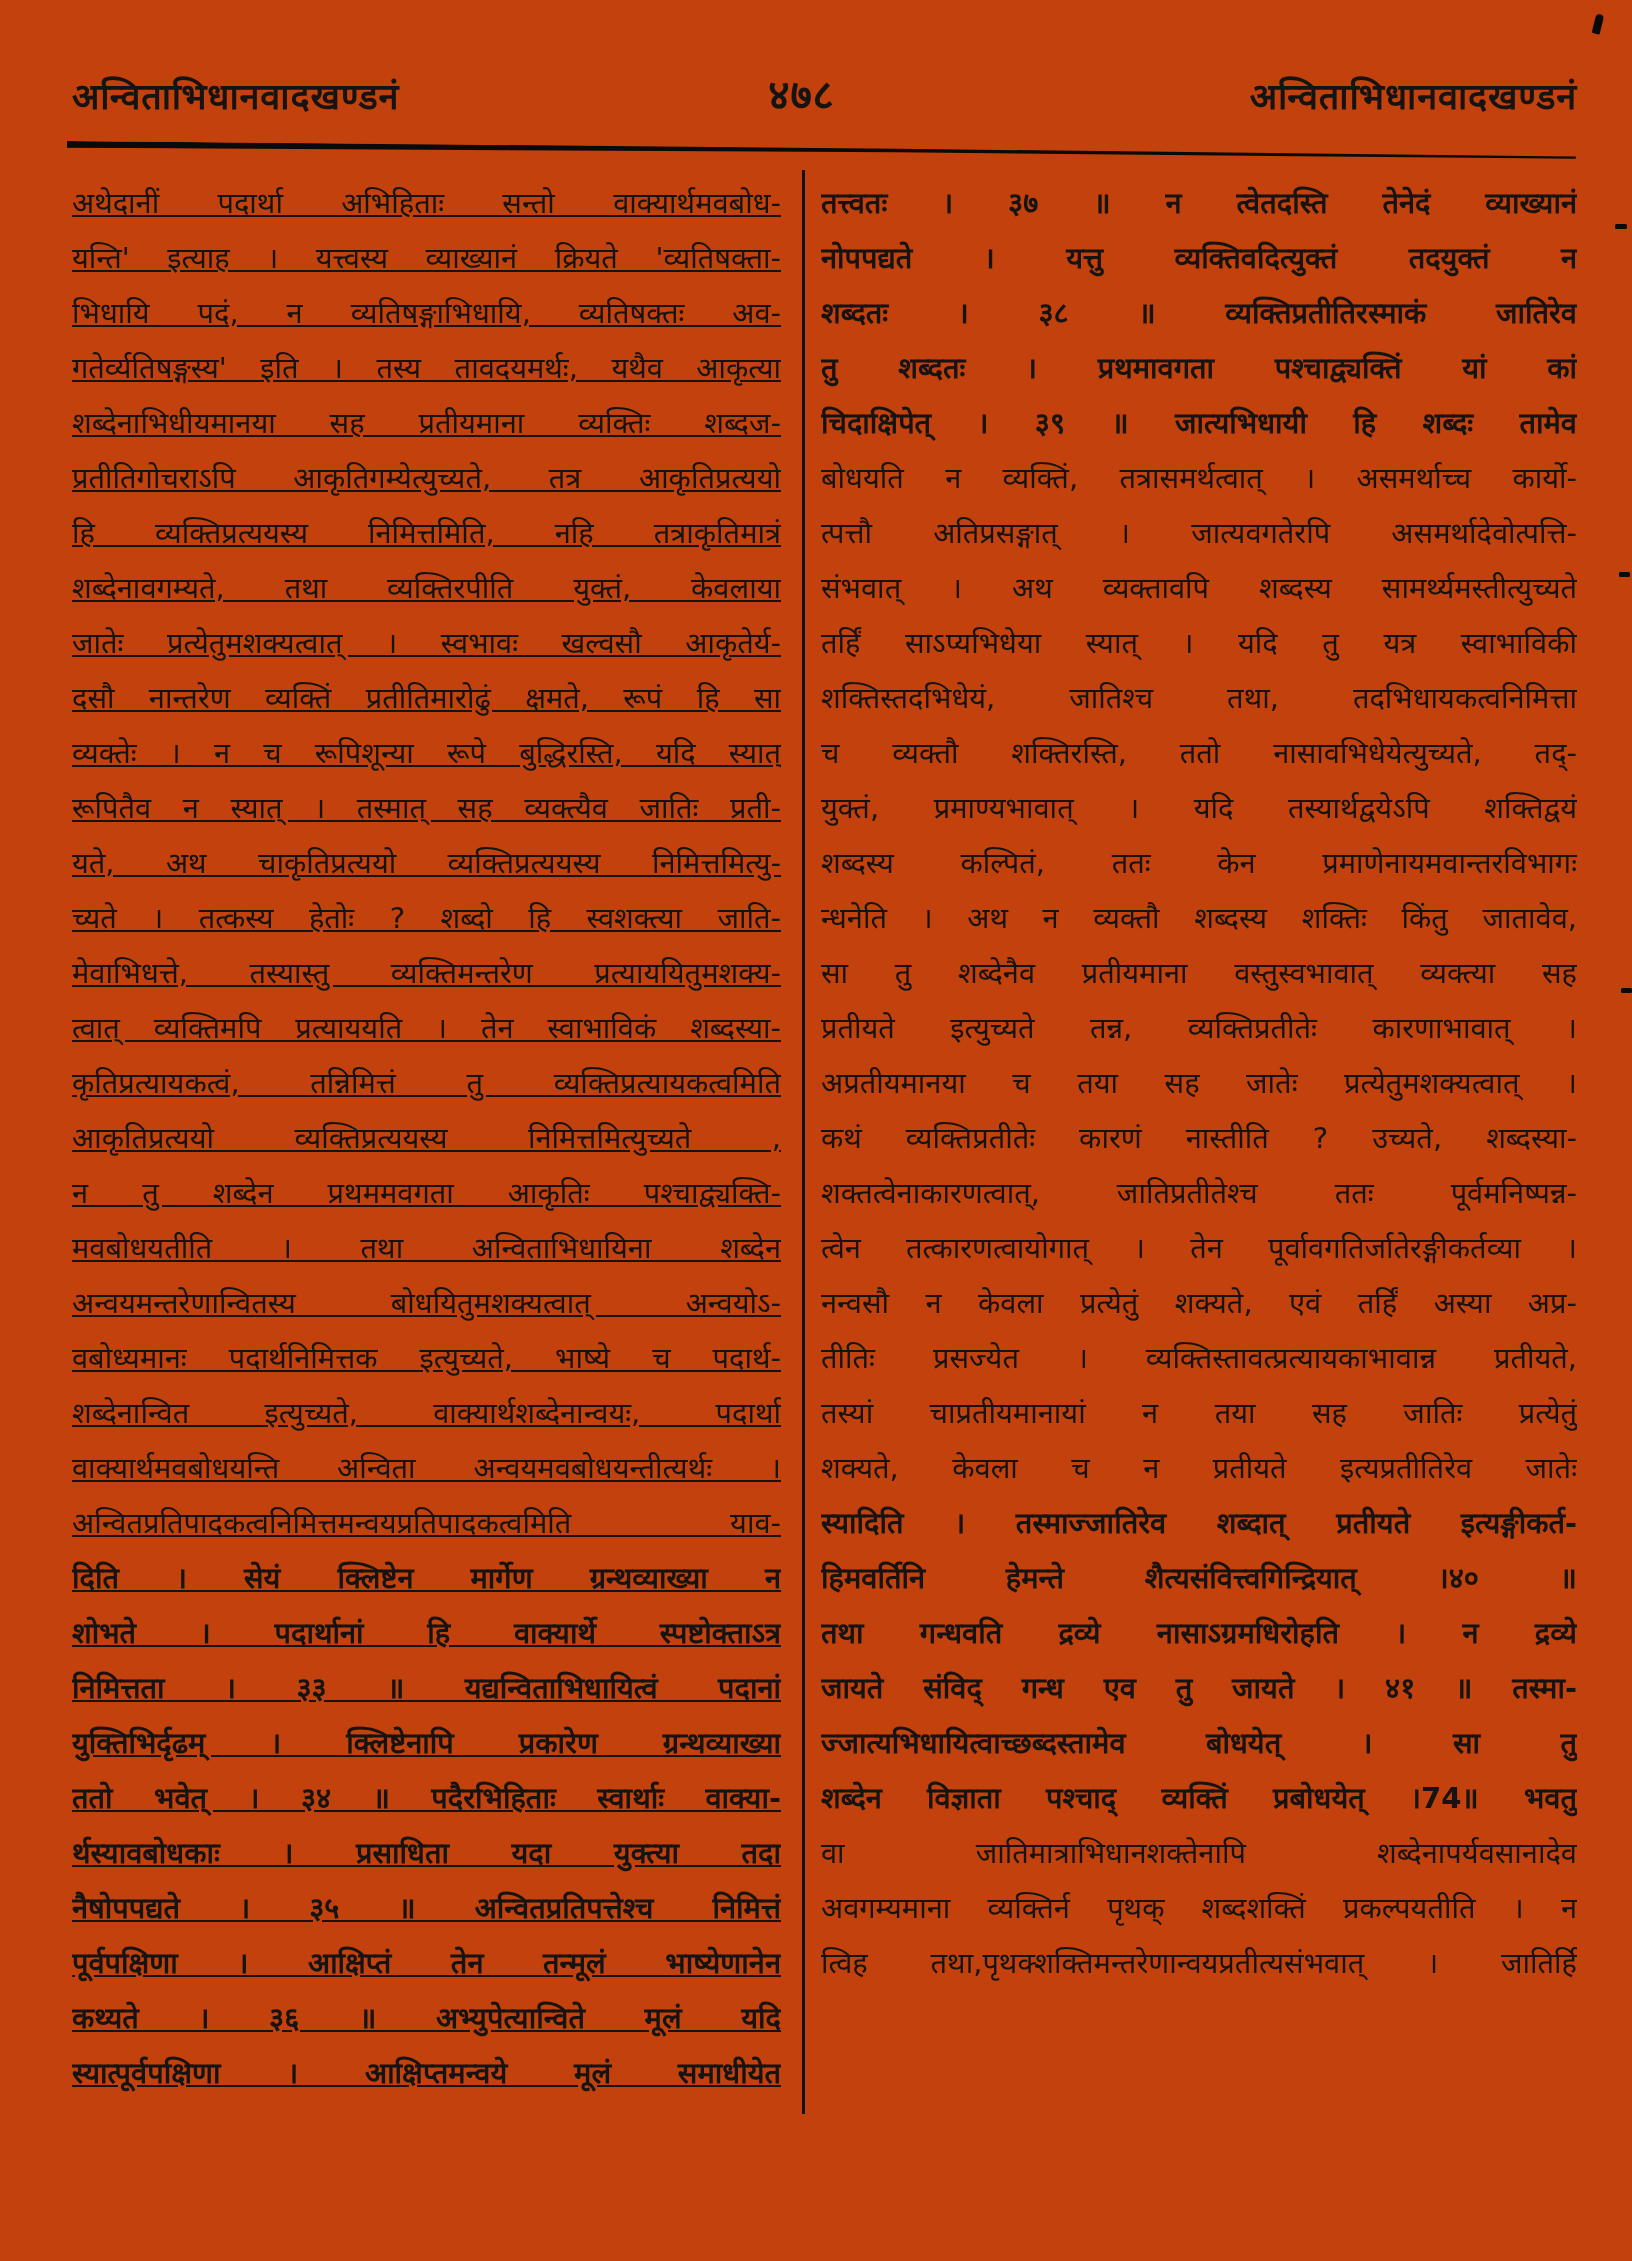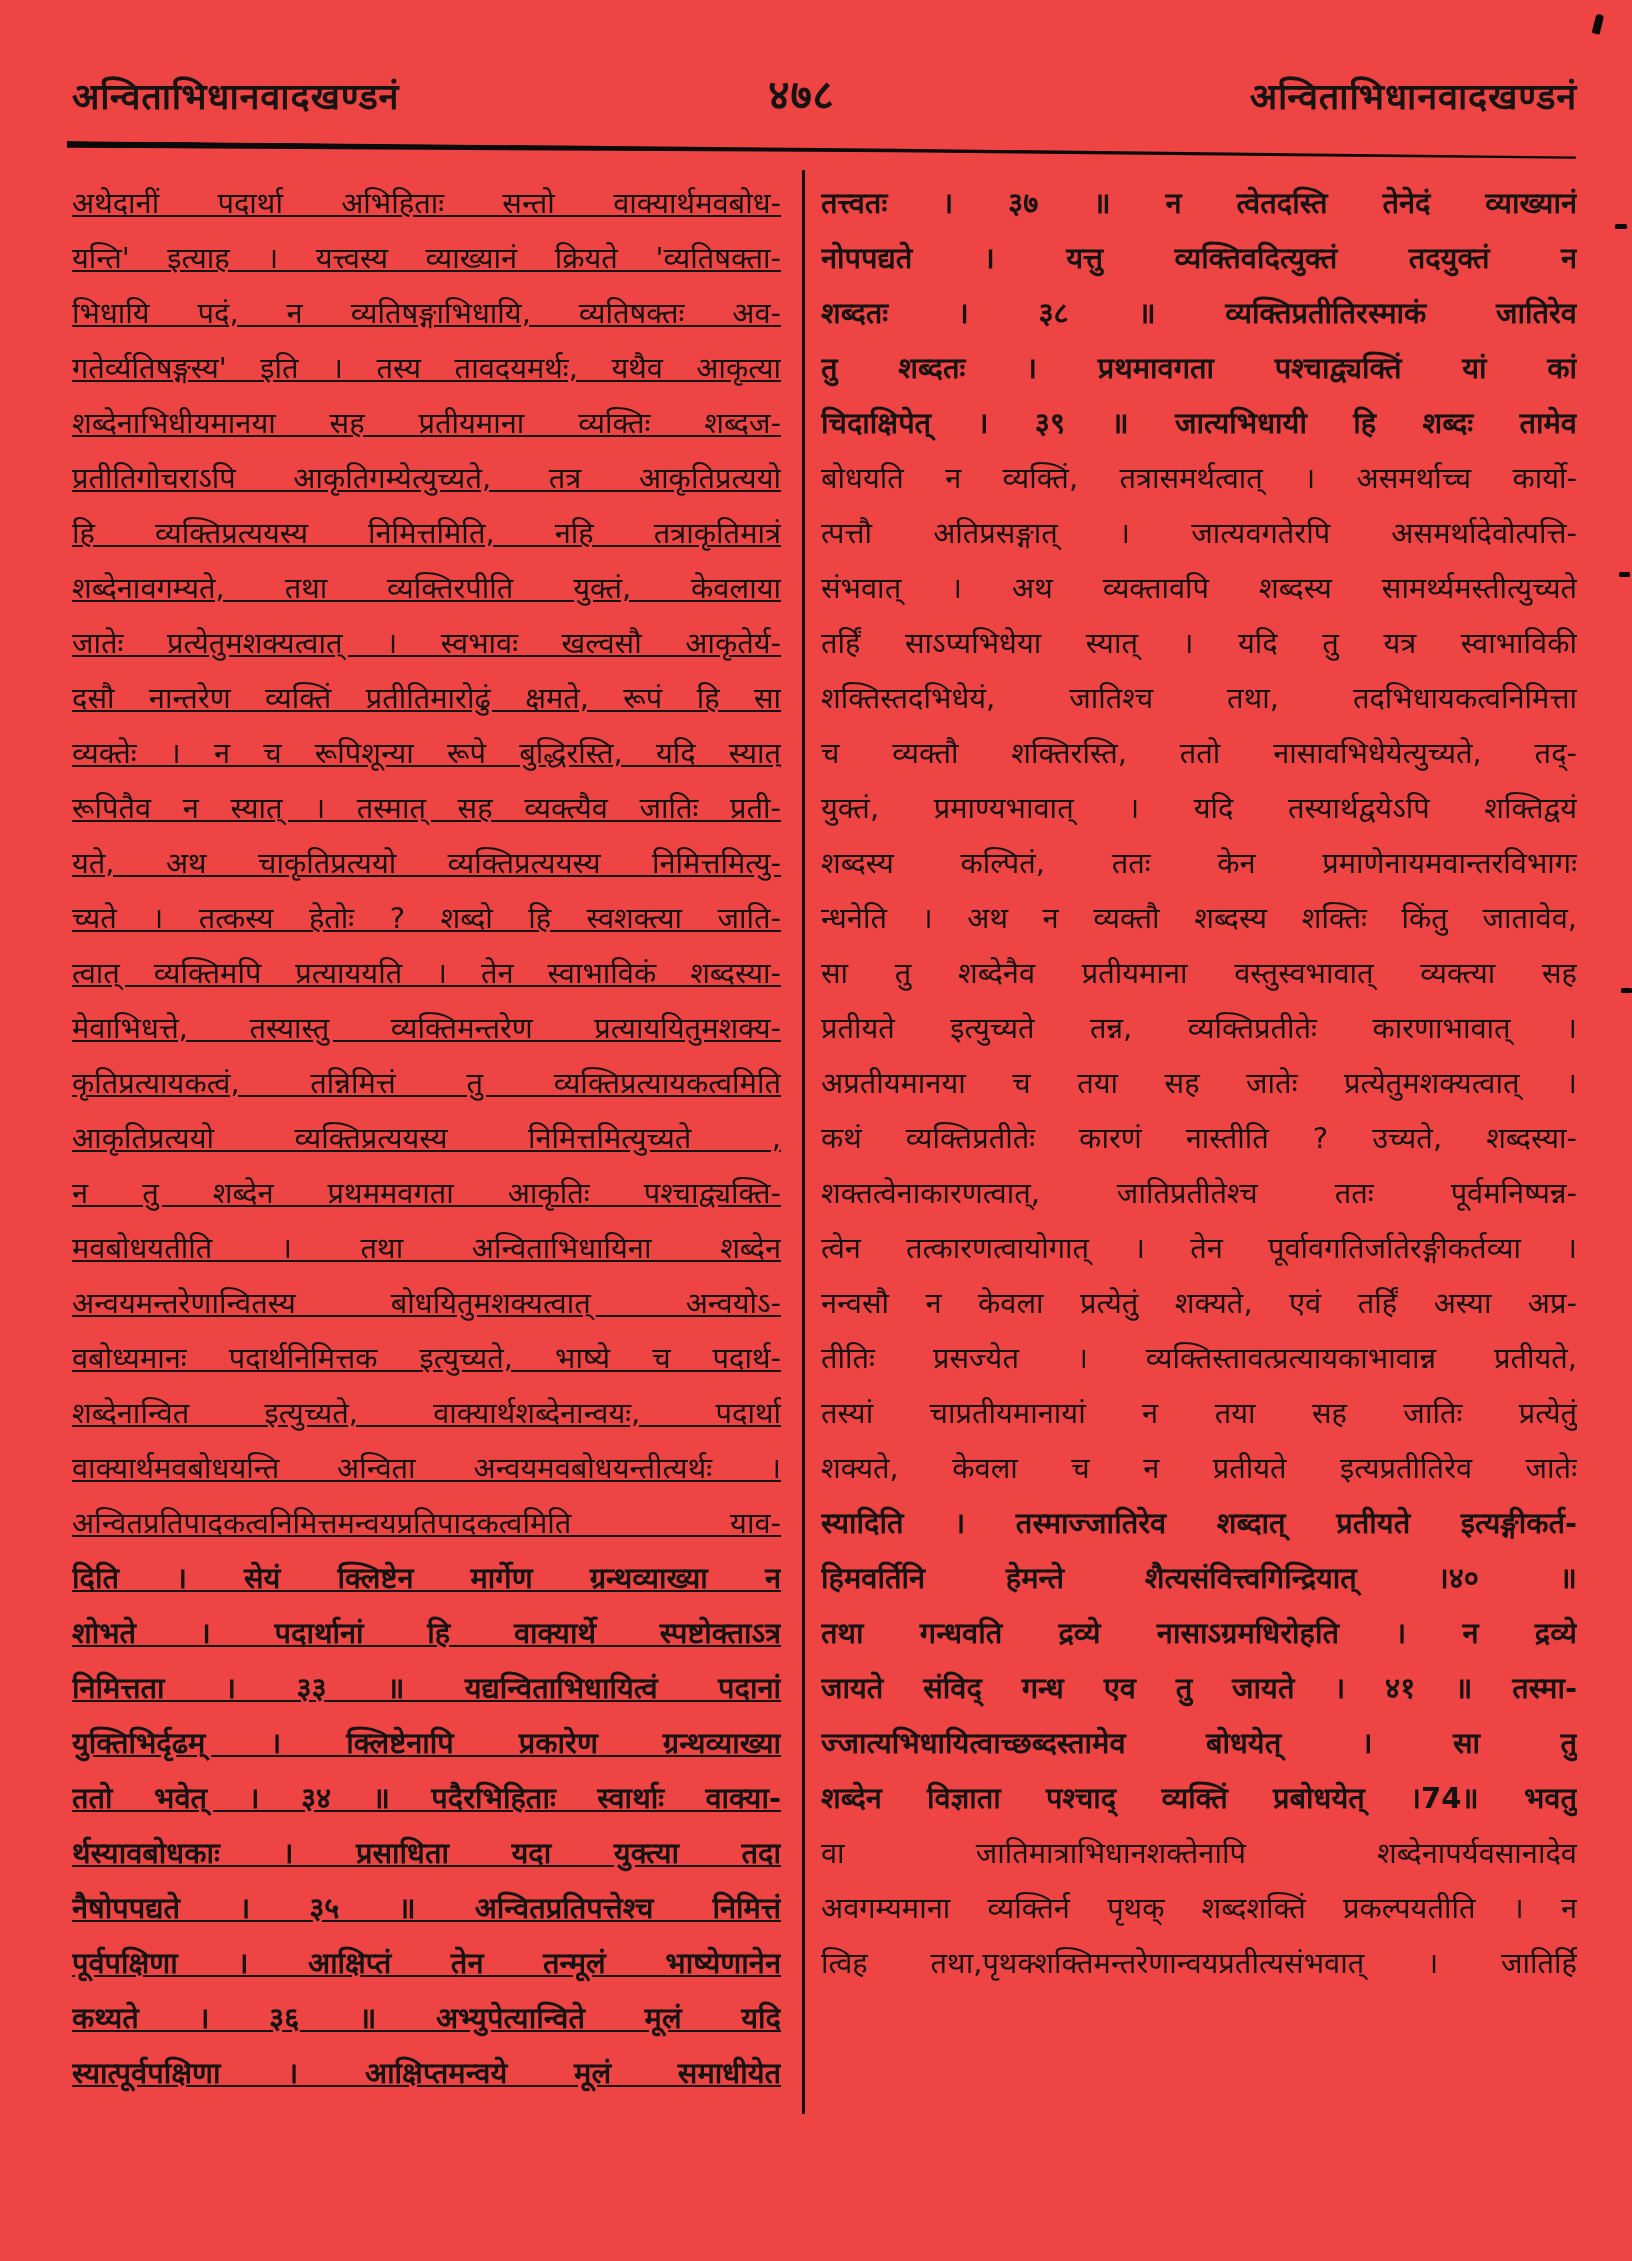--- a/index.html
+++ b/index.html
@@ -4,21 +4,21 @@
 <style>
   html,body{margin:0;padding:0;}
   body{
     width:1633px;height:2261px;
     background:#e8e8e6;
     font-family:"DejaVu Sans","Liberation Sans",sans-serif;
   }
   .page{
     position:relative;
     width:1633px;height:2261px;
-    background:#ef4444;
+    background:#c2410c;
     color:#161412;
     overflow:hidden;
   }
   
   .running-header{
     position:absolute;left:72px;top:65px;width:1505px;
     display:flex;justify-content:space-between;align-items:baseline;
     font-size:36px;font-weight:700;
     letter-spacing:0.8px;
     white-space:nowrap;
@@ -84,22 +84,22 @@
         <div class="tline">शब्देनाभिधीयमानया सह प्रतीयमाना व्यक्तिः शब्दज-</div>
         <div class="tline">प्रतीतिगोचराऽपि आकृतिगम्येत्युच्यते, तत्र आकृतिप्रत्ययो</div>
         <div class="tline">हि व्यक्तिप्रत्ययस्य निमित्तमिति, नहि तत्राकृतिमात्रं</div>
         <div class="tline">शब्देनावगम्यते, तथा व्यक्तिरपीति युक्तं, केवलाया</div>
         <div class="tline">जातेः प्रत्येतुमशक्यत्वात् । स्वभावः खल्वसौ आकृतेर्य-</div>
         <div class="tline">दसौ नान्तरेण व्यक्तिं प्रतीतिमारोढुं क्षमते, रूपं हि सा</div>
         <div class="tline">व्यक्तेः । न च रूपिशून्या रूपे बुद्धिरस्ति, यदि स्यात्</div>
         <div class="tline">रूपितैव न स्यात् । तस्मात् सह व्यक्त्यैव जातिः प्रती-</div>
         <div class="tline">यते, अथ चाकृतिप्रत्ययो व्यक्तिप्रत्ययस्य निमित्तमित्यु-</div>
         <div class="tline">च्यते । तत्कस्य हेतोः ? शब्दो हि स्वशक्त्या जाति-</div>
+        <div class="tline">मेवाभिधत्ते, तस्यास्तु व्यक्तिमन्तरेण प्रत्याययितुमशक्य-</div>
         <div class="tline">त्वात् व्यक्तिमपि प्रत्याययति । तेन स्वाभाविकं शब्दस्या-</div>
-        <div class="tline">मेवाभिधत्ते, तस्यास्तु व्यक्तिमन्तरेण प्रत्याययितुमशक्य-</div>
         <div class="tline">कृतिप्रत्यायकत्वं, तन्निमित्तं तु व्यक्तिप्रत्यायकत्वमिति</div>
         <div class="tline">आकृतिप्रत्ययो व्यक्तिप्रत्ययस्य निमित्तमित्युच्यते ,</div>
         <div class="tline">न तु शब्देन प्रथममवगता आकृतिः पश्चाद्व्यक्ति-</div>
         <div class="tline">मवबोधयतीति । तथा अन्विताभिधायिना शब्देन</div>
         <div class="tline">अन्वयमन्तरेणान्वितस्य बोधयितुमशक्यत्वात् अन्वयोऽ-</div>
         <div class="tline">वबोध्यमानः पदार्थनिमित्तक इत्युच्यते, भाष्ये च पदार्थ-</div>
         <div class="tline">शब्देनान्वित इत्युच्यते, वाक्यार्थशब्देनान्वयः, पदार्था</div>
         <div class="tline">वाक्यार्थमवबोधयन्ति अन्विता अन्वयमवबोधयन्तीत्यर्थः ।</div>
         <div class="tline">अन्वितप्रतिपादकत्वनिमित्तमन्वयप्रतिपादकत्वमिति याव-</div>
         <div class="tline bold">दिति । सेयं क्लिष्टेन मार्गेण ग्रन्थव्याख्या न</div>

